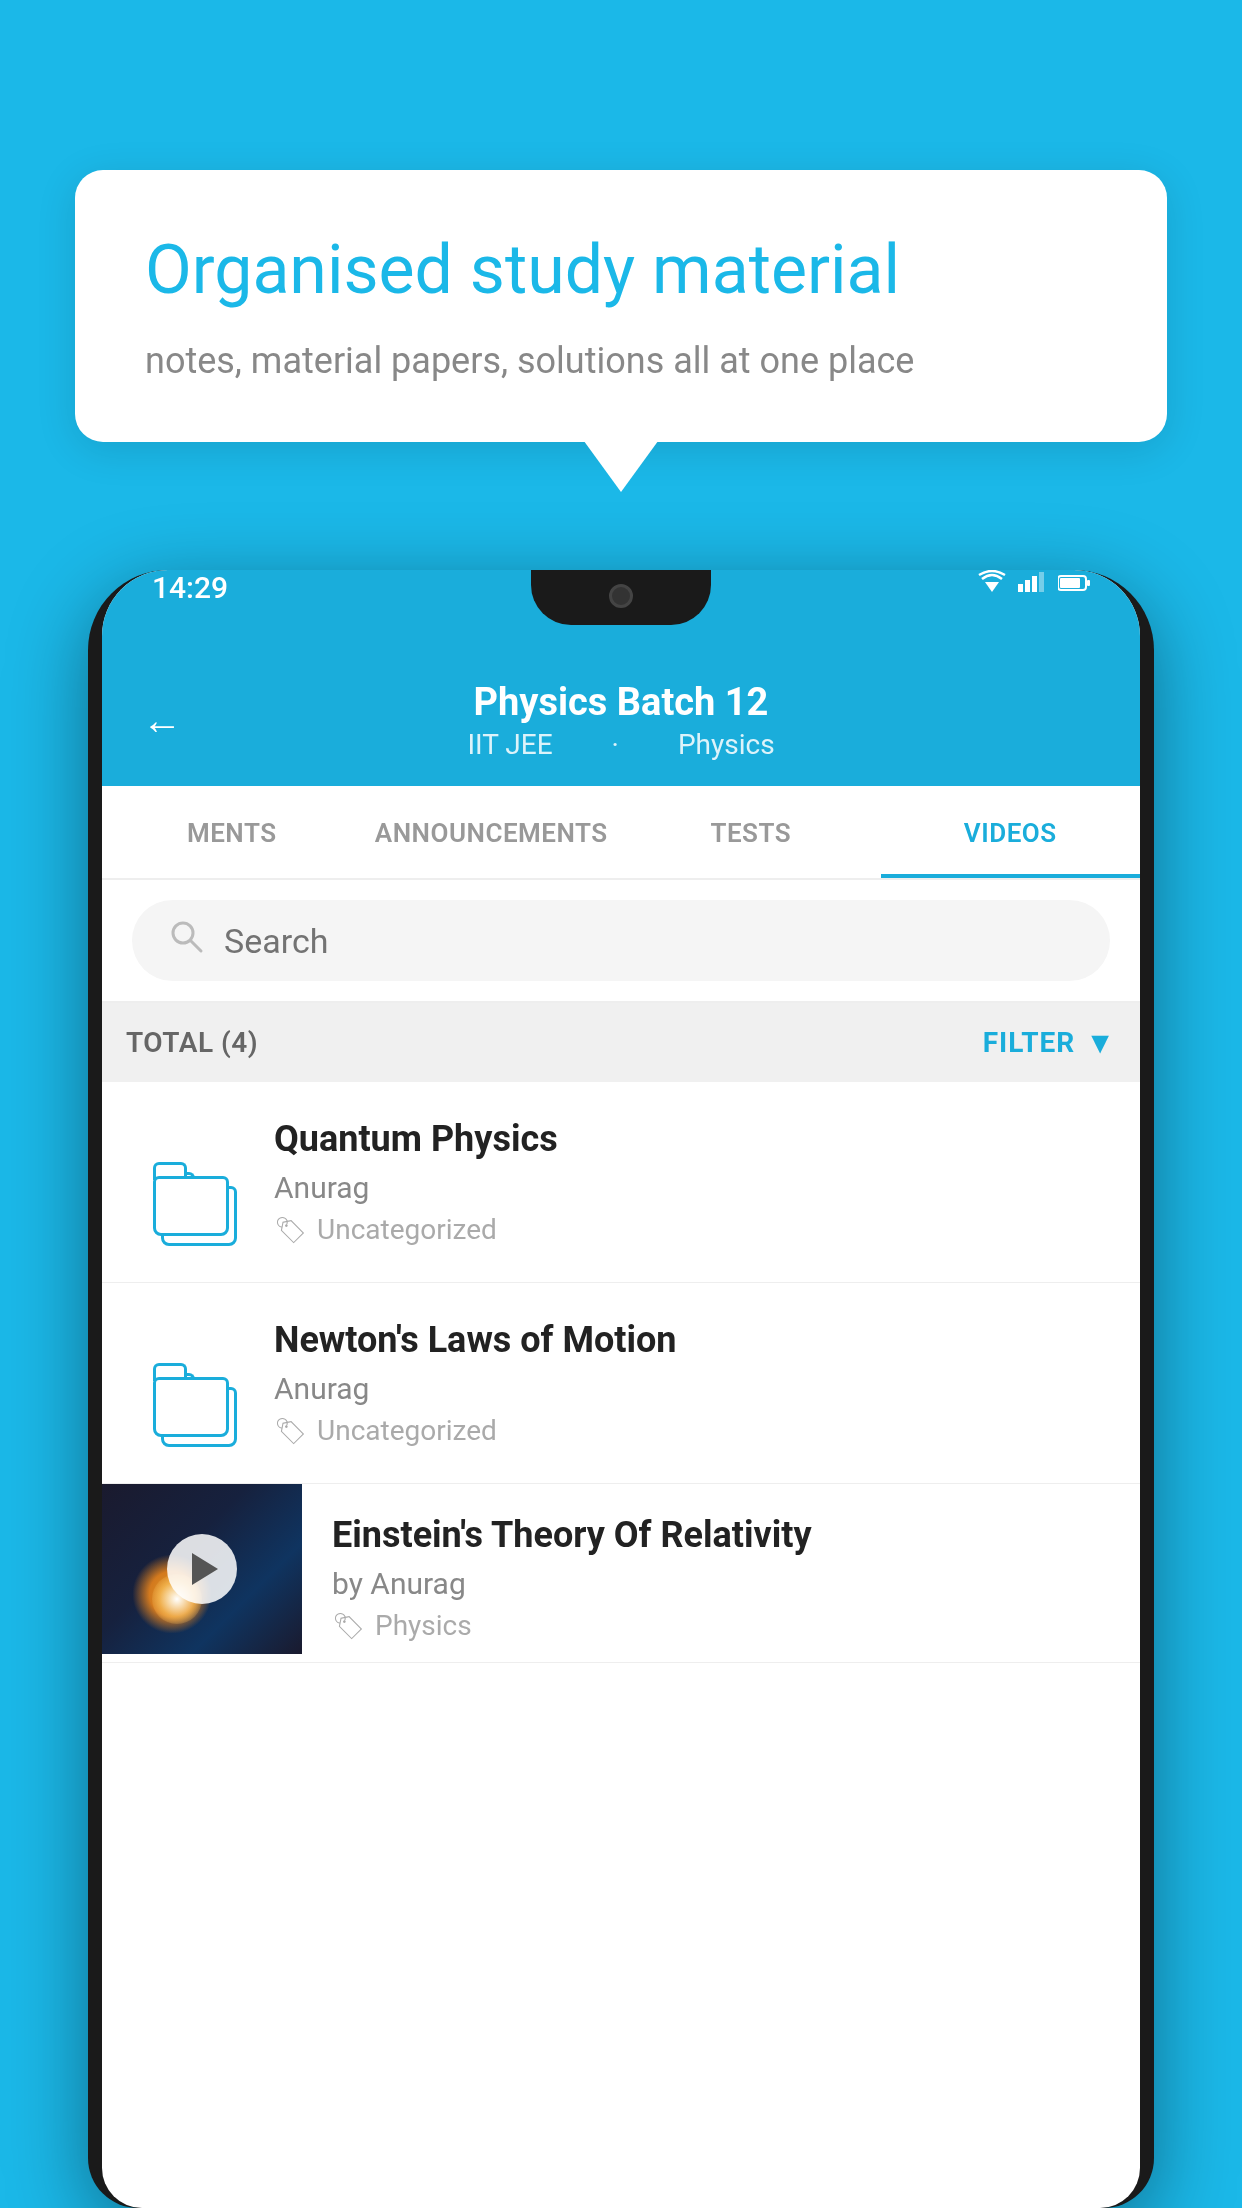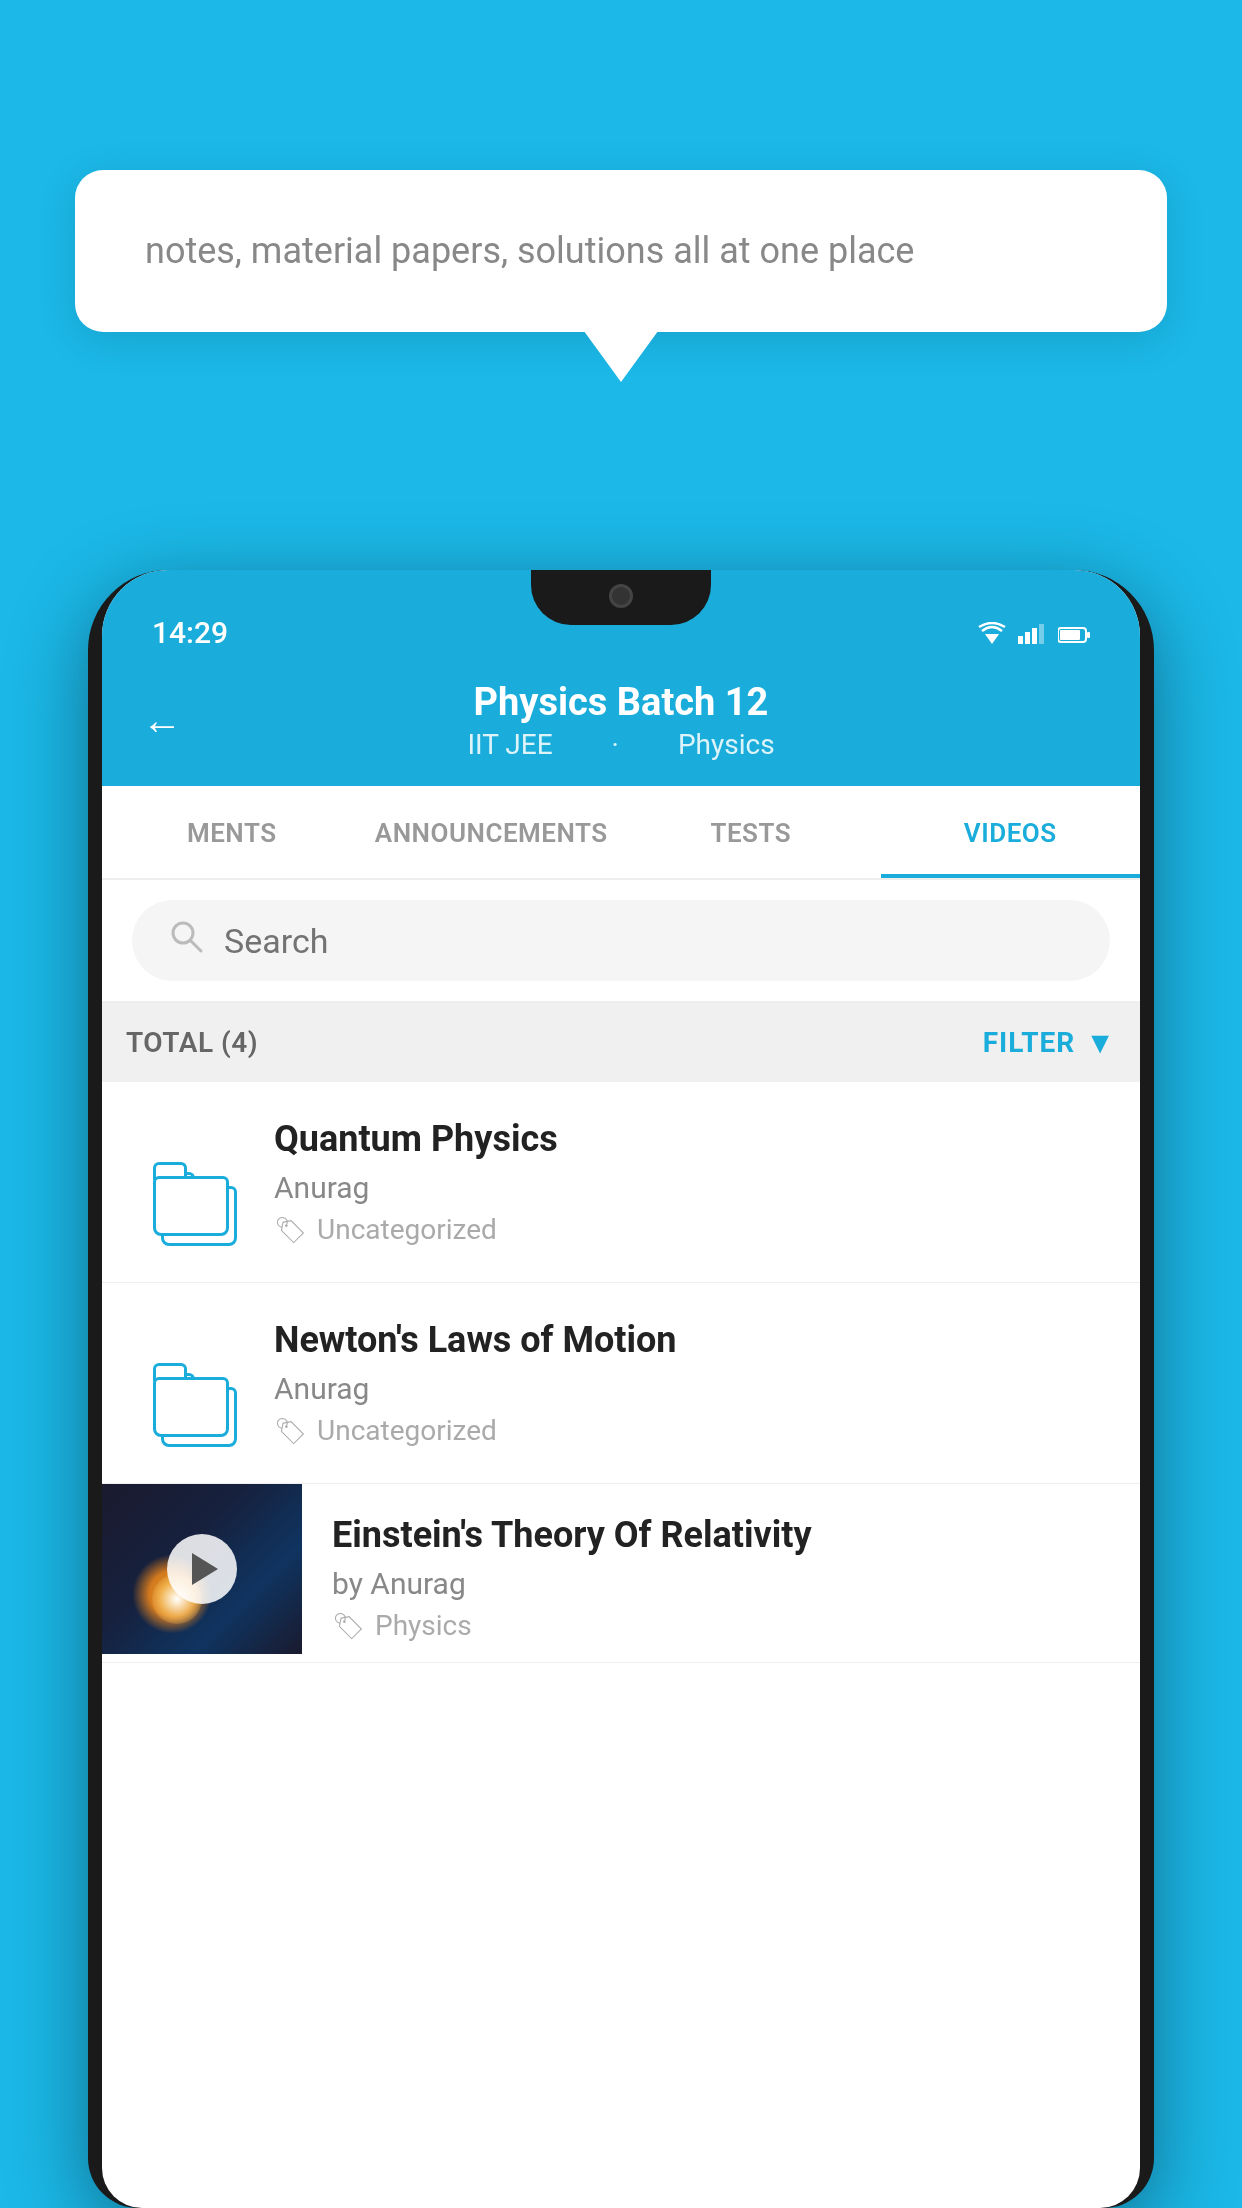--- a/index.html
+++ b/index.html
@@ -62,21 +62,21 @@
       border-radius: 80px 80px 50px 50px;
       overflow: hidden;
       box-shadow: 0 20px 80px rgba(0,0,0,0.4);
     }
 
     
     .phone-status-bar {
       background: #1aaddb;
       height: 80px;
       display: flex;
-      align-items: flex-end;
+      align-items: flex-start;
       justify-content: space-between;
       padding: 0 50px;
       position: relative;
     }
     .status-time {
       color: white;
       font-size: 30px;
       font-weight: 500;
     }
     .status-icons {
@@ -397,20 +397,21 @@
       border-radius: 66px 66px 40px 40px;
       overflow: hidden;
       display: flex;
       flex-direction: column;
     }
   </style>
 </head>
 <body>
 
 <div class="speech-bubble">
+  <div class="bubble-title">Organised study material</div>
   <div class="bubble-subtitle">notes, material papers, solutions all at one place</div>
 </div>
 
 <div class="phone-frame">
 
   <div class="phone-inner">
 
     <div class="phone-status-bar">
       <span class="status-time">14:29</span>
 

